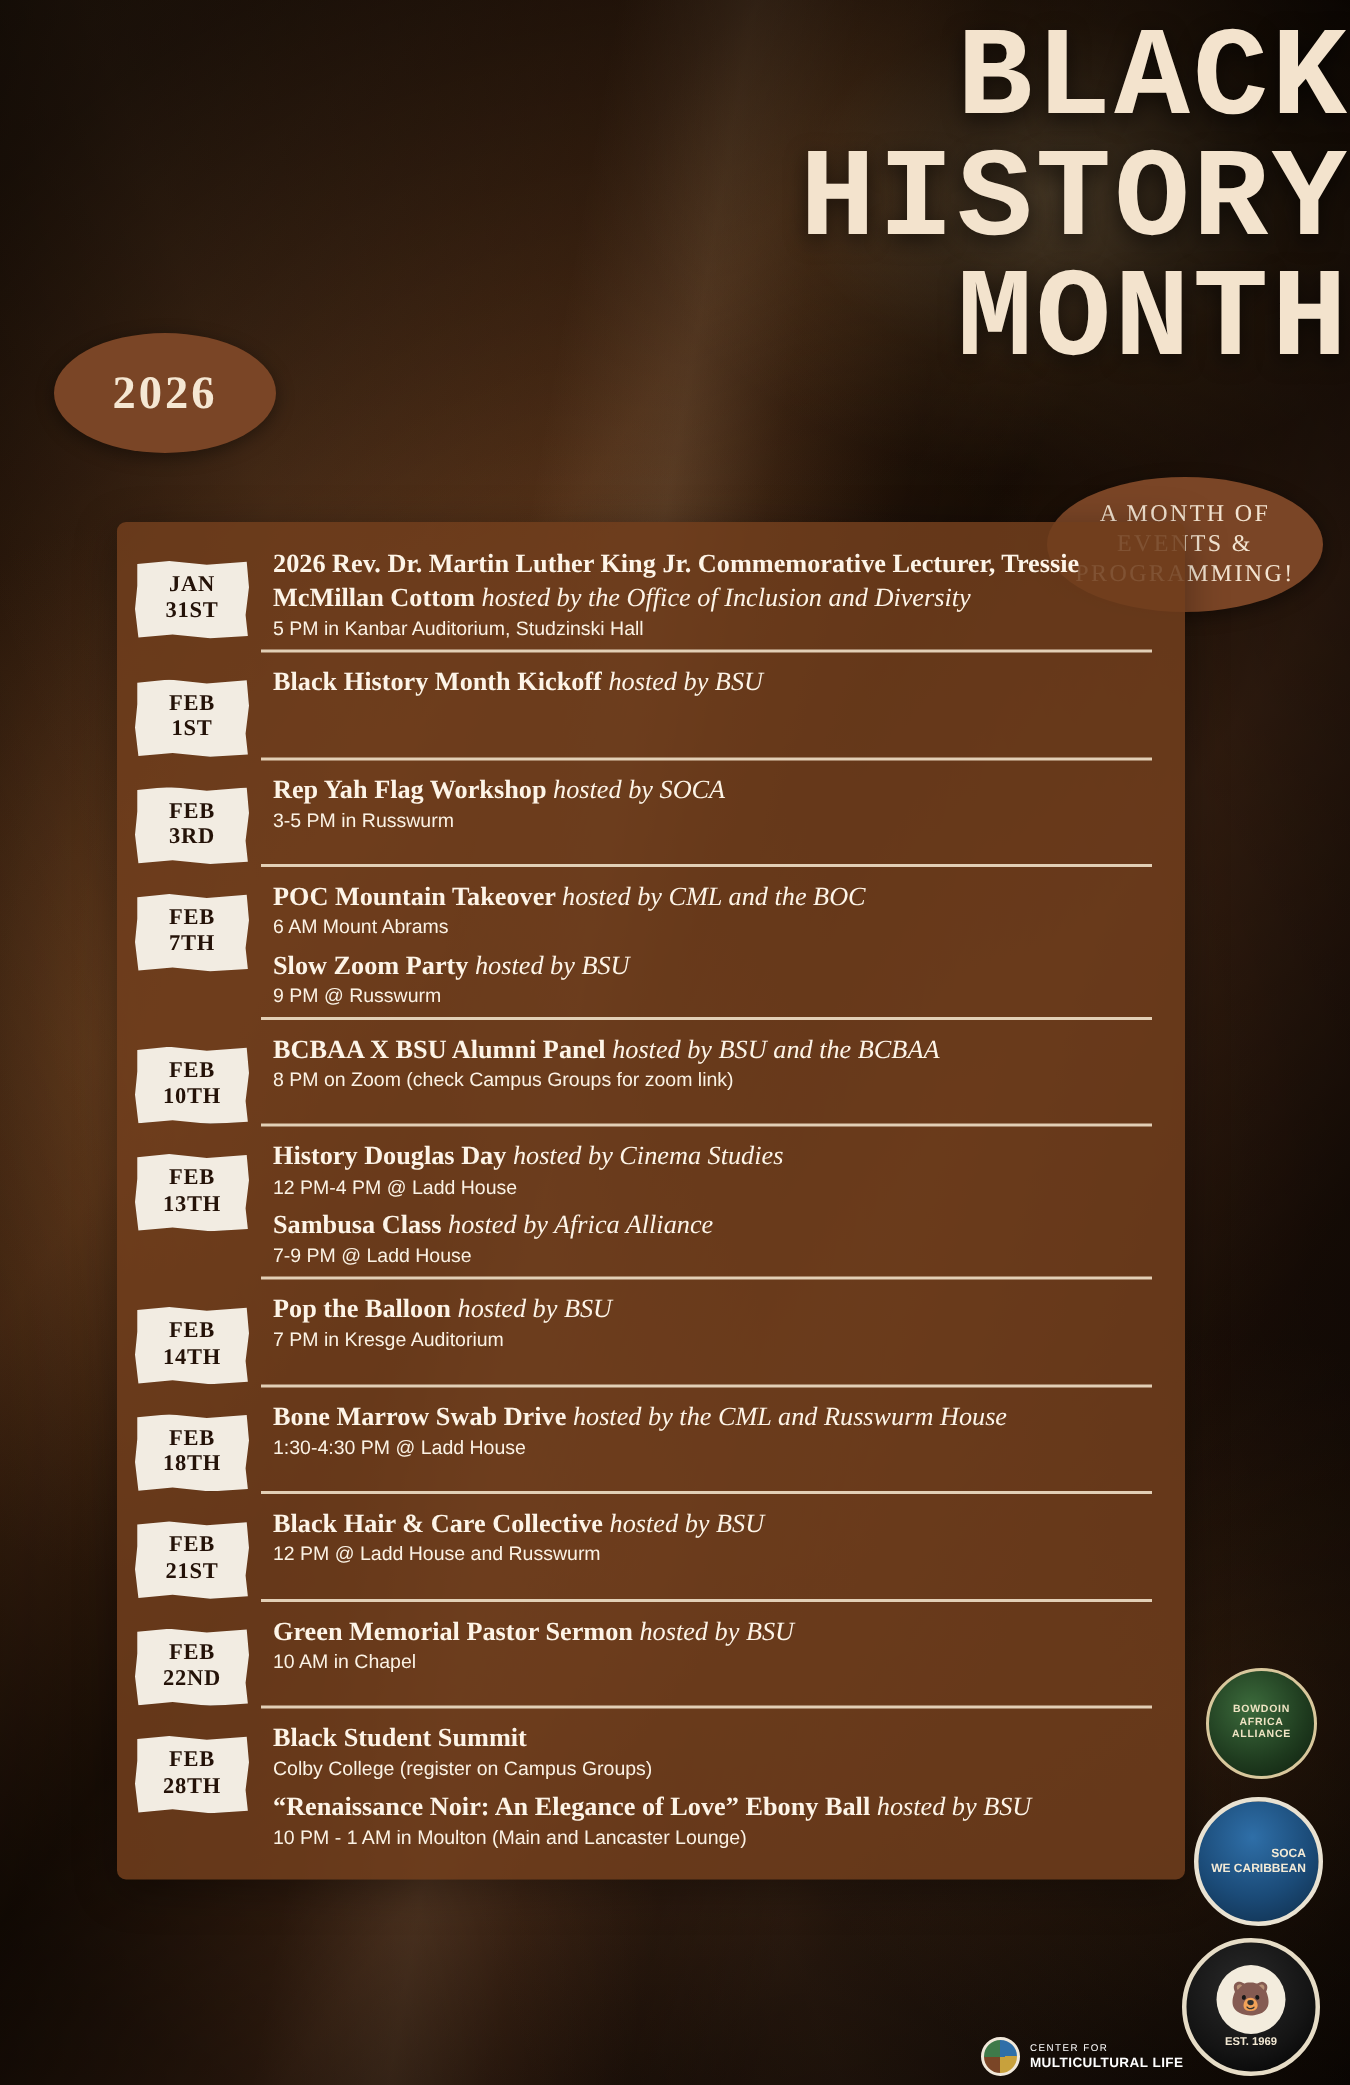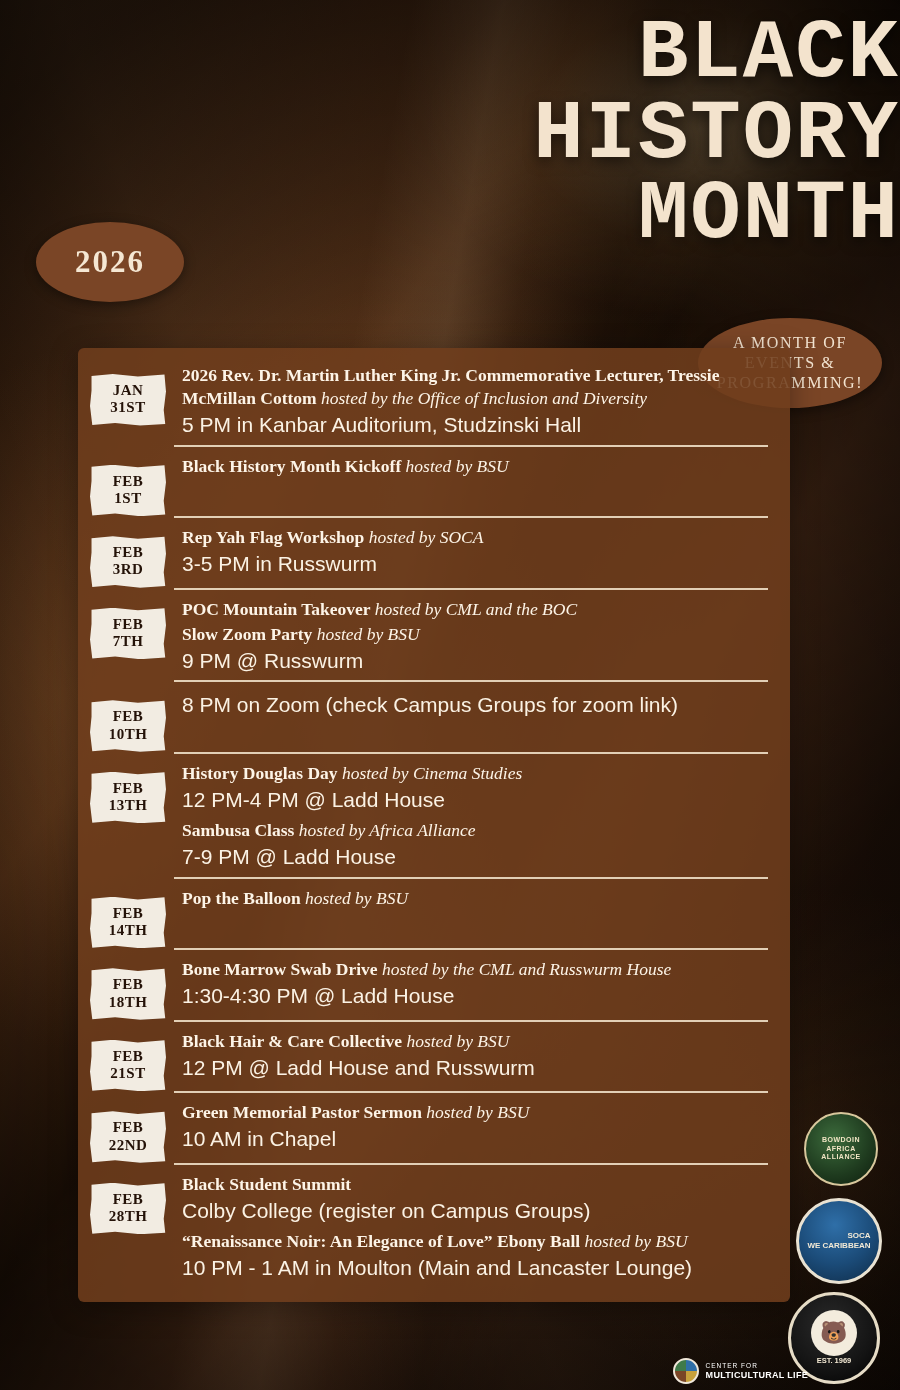--- a/index.html
+++ b/index.html
@@ -140,21 +140,21 @@
     font-size: 17.5px;
     line-height: 1.32;
     color: #fdf4e7;
   }
   .ev-title .host {
     font-weight: normal;
     font-style: italic;
   }
   .ev-detail {
     font-family: "Liberation Sans", sans-serif;
-    font-size: 21px;
+    font-size: 13px;
     line-height: 1.45;
     color: #fbf2e4;
     margin-bottom: 4px;
   }
 
   
   .logo {
     position: absolute;
     border-radius: 50%;
     display: flex; align-items: center; justify-content: center;
@@ -192,21 +192,21 @@
     line-height: 1.3;
   }
   .logo-inner-circle {
     width: 46px; height: 46px; border-radius: 50%;
     background: #f3ecdd;
     display: flex; align-items: center; justify-content: center;
     font-size: 22px; color: #1b1b1b;
   }
   .logo-cml {
     position: absolute;
-    right: 92px; bottom: 6px;
+    right: 111px; bottom: 6px;
     display: flex; align-items: center; gap: 7px;
     color: #fff;
   }
   .cml-mark {
     width: 26px; height: 26px; border-radius: 50%;
     background: conic-gradient(#2f6fa8 0 25%, #c8a13c 0 50%, #7a4526 0 75%, #3f7a4a 0 100%);
     border: 2px solid #f0e8da;
   }
   .cml-text { font-size: 9px; line-height: 1.15; font-weight: bold; letter-spacing: 0.3px; }
   .cml-text .small { font-size: 6.5px; font-weight: normal; letter-spacing: 1px; display: block; }
@@ -269,34 +269,36 @@
         </div>
       </div>
       <div class="row">
         <div class="date-chip">
           <div>FEB</div>
           <div>7TH</div>
         </div>
         <div class="events">
           <div class="ev">
             <div class="ev-title"><span>POC Mountain Takeover</span> <span class="host">hosted by CML and the BOC</span></div>
+            <div class="ev-detail">6 AM Mount Abrams</div>
           </div>
           <div class="ev">
             <div class="ev-title"><span>Slow Zoom Party</span> <span class="host">hosted by BSU</span></div>
             <div class="ev-detail">9 PM @ Russwurm</div>
           </div>
         </div>
       </div>
       <div class="row">
         <div class="date-chip">
           <div>FEB</div>
           <div>10TH</div>
         </div>
         <div class="events">
           <div class="ev">
+            <div class="ev-title"><span>BCBAA X BSU Alumni Panel</span> <span class="host">hosted by BSU and the BCBAA</span></div>
             <div class="ev-detail">8 PM on Zoom (check Campus Groups for zoom link)</div>
           </div>
         </div>
       </div>
       <div class="row">
         <div class="date-chip">
           <div>FEB</div>
           <div>13TH</div>
         </div>
         <div class="events">
@@ -311,20 +313,21 @@
         </div>
       </div>
       <div class="row">
         <div class="date-chip">
           <div>FEB</div>
           <div>14TH</div>
         </div>
         <div class="events">
           <div class="ev">
             <div class="ev-title"><span>Pop the Balloon</span> <span class="host">hosted by BSU</span></div>
+            <div class="ev-detail">7 PM in Kresge Auditorium</div>
           </div>
         </div>
       </div>
       <div class="row">
         <div class="date-chip">
           <div>FEB</div>
           <div>18TH</div>
         </div>
         <div class="events">
           <div class="ev">

